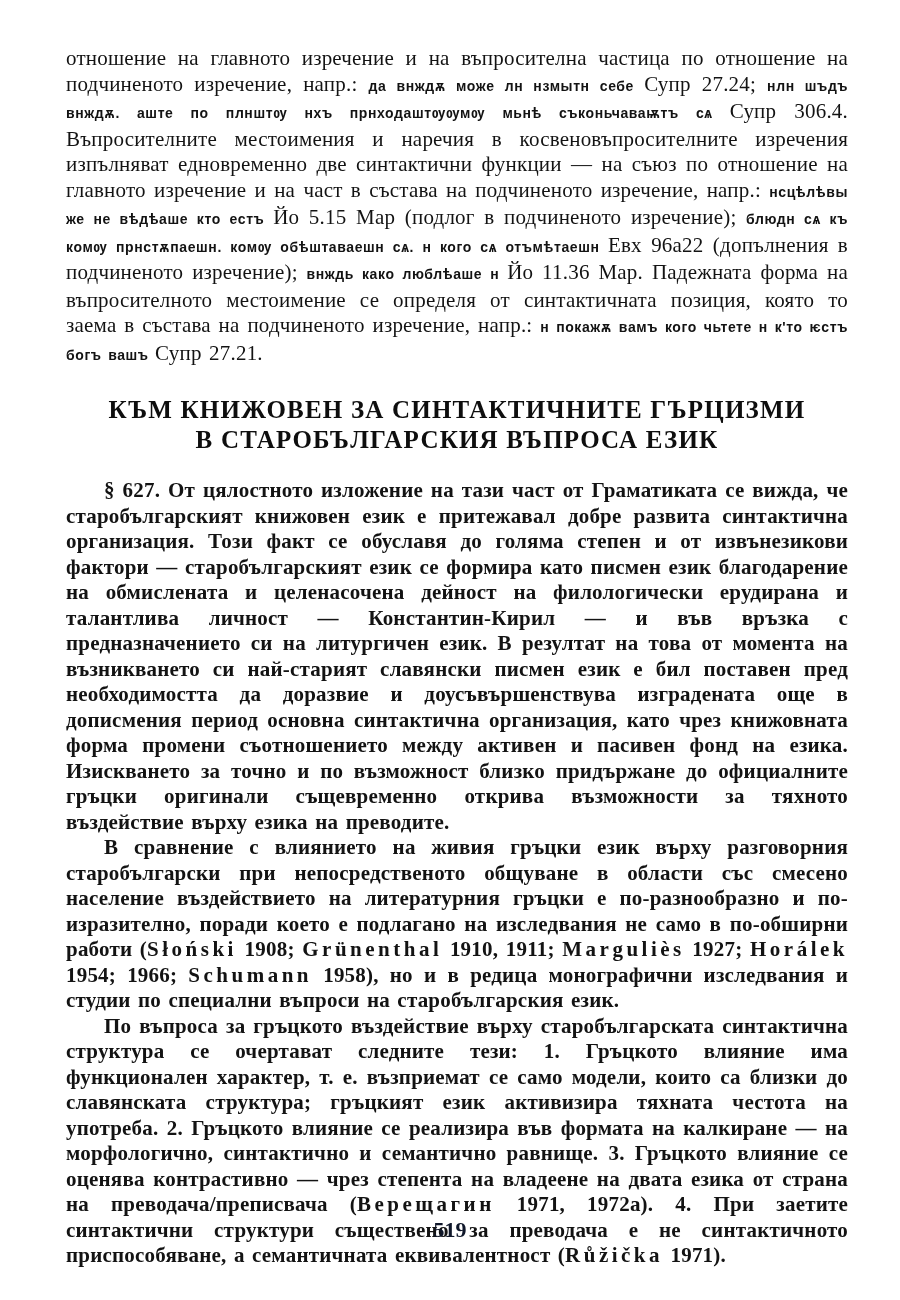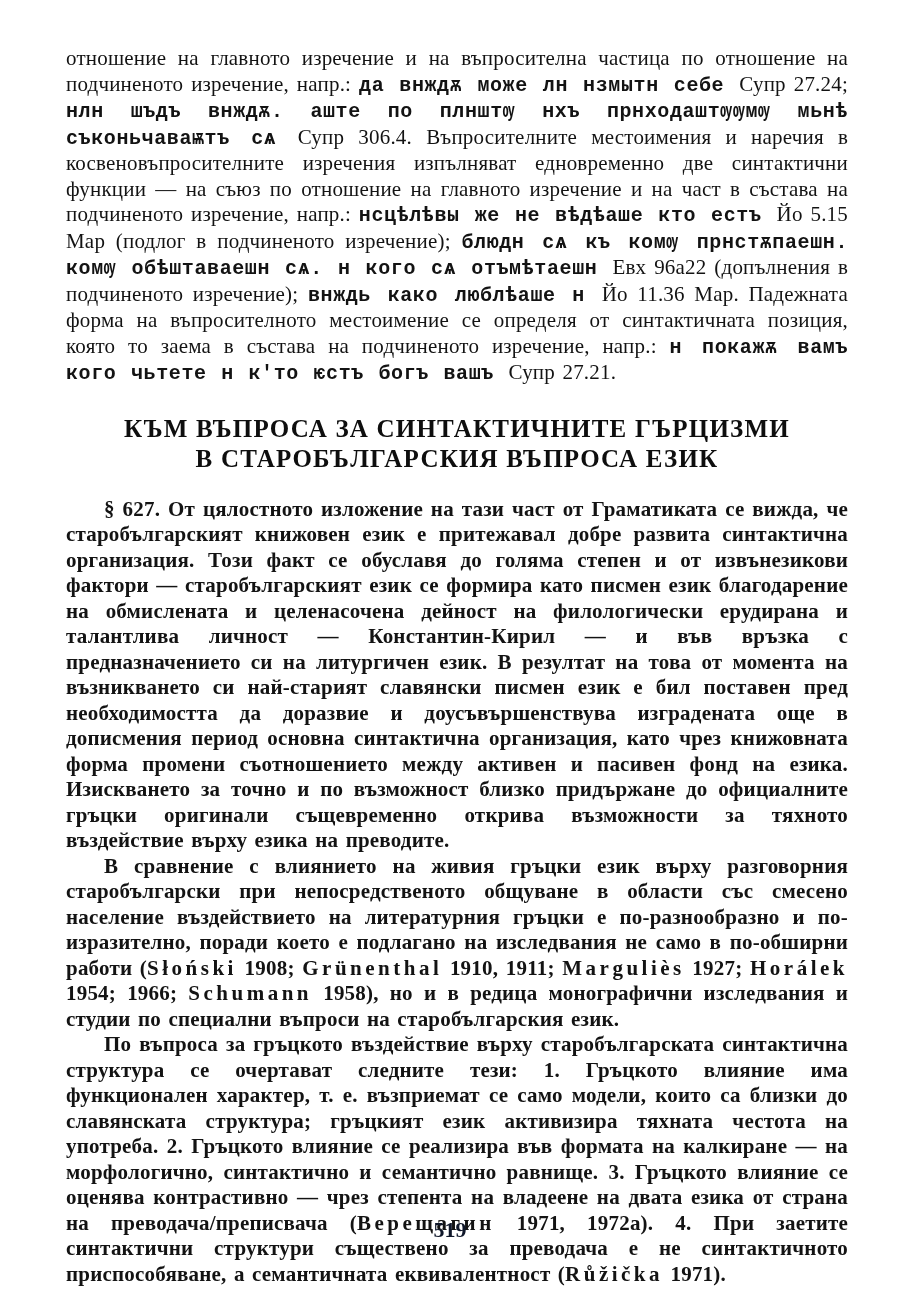--- a/index.html
+++ b/index.html
@@ -28,24 +28,24 @@
     text-align: justify;
     word-spacing: 2px;
     letter-spacing: 0.2px;
   }
   .para.indent {
     text-indent: 38px;
     font-weight: bold;
   }
   .seg-normal {}
   .seg-ocs {
-    font-family: Liberation Mono, monospace;
+    font-family: Liberation Sans, sans-serif;
     font-weight: 700;
     letter-spacing: 0.6px;
-    font-size: 20px;
+    font-size: 14px;
   }
   .seg-spaced {
     letter-spacing: 3.5px;
   }
   .heading {
     margin: 27px 0 23px 0;
     text-align: center;
     font-size: 25px;
     line-height: 30px;
     font-weight: 700;
@@ -66,21 +66,21 @@
 </head>
 <body>
 
 <div class="page">
 
   <div class="text-block" id="top-paragraphs">
       <p class="para"><span class="seg-normal">отношение на главното изречение и на въпросителна частица по отношение на подчиненото изречение, напр.: </span><span class="seg-ocs">да внждѫ може лн нзмытн себе </span><span class="seg-normal">Супр 27.24; </span><span class="seg-ocs">нлн шъдъ внждѫ. аште по плнштѹ нхъ прнходаштѹѹмѹ мьнѣ съконьчаваѭтъ сѧ </span><span class="seg-normal">Супр 306.4. Въпросителните местоимения и наречия в косвеновъпросителните изречения изпълняват едновременно две синтактични функции — на съюз по отношение на главното изречение и на част в състава на подчиненото изречение, напр.: </span><span class="seg-ocs">нсцѣлѣвы же не вѣдѣаше кто естъ </span><span class="seg-normal">Йо 5.15 Мар (подлог в подчиненото изречение); </span><span class="seg-ocs">блюдн сѧ къ комѹ прнстѫпаешн. комѹ обѣштаваешн сѧ. н кого сѧ отъмѣтаешн </span><span class="seg-normal">Евх 96а22 (допълнения в подчиненото изречение); </span><span class="seg-ocs">внждь како люблѣаше н </span><span class="seg-normal">Йо 11.36 Мар. Падежната форма на въпросителното местоимение се определя от синтактичната позиция, която то заема в състава на подчиненото изречение, напр.: </span><span class="seg-ocs">н покажѫ вамъ кого чьтете н к'то ѥстъ богъ вашъ </span><span class="seg-normal">Супр 27.21.</span></p>
     </div>
 
   <h1 class="heading">
-    <span>КЪМ ВЪПРОСА ЗА СИНТАКТИЧНИТЕ ГЪРЦИЗМИ</span><br>
+    <span>КЪМ КНИЖОВЕН ЗА СИНТАКТИЧНИТЕ ГЪРЦИЗМИ</span><br>
     <span>В СТАРОБЪЛГАРСКИЯ ВЪПРОСА ЕЗИК</span>
   </h1>
 
   <div class="text-block" id="main-paragraphs">
       <p class="para indent"><span class="seg-normal">§ 627. От цялостното изложение на тази част от Граматиката се вижда, че старобългарският книжовен език е притежавал добре развита синтактична организация. Този факт се обуславя до голяма степен и от извънезикови фактори — старобългарският език се формира като писмен език благодарение на обмислената и целенасочена дейност на филологически ерудирана и талантлива личност — Константин-Кирил — и във връзка с предназначението си на литургичен език. В резултат на това от момента на възникването си най-старият славянски писмен език е бил поставен пред необходимостта да доразвие и доусъвършенствува изградената още в дописмения период основна синтактична организация, като чрез книжовната форма промени съотношението между активен и пасивен фонд на езика. Изискването за точно и по възможност близко придържане до официалните гръцки оригинали същевременно открива възможности за тяхното въздействие върху езика на преводите.</span></p>
       <p class="para indent"><span class="seg-normal">В сравнение с влиянието на живия гръцки език върху разговорния старобългарски при непосредственото общуване в области със смесено население въздействието на литературния гръцки е по-разнообразно и по-изразително, поради което е подлагано на изследвания не само в по-обширни работи (</span><span class="seg-spaced">Słoński</span><span class="seg-normal"> 1908; </span><span class="seg-spaced">Grünenthal</span><span class="seg-normal"> 1910, 1911; </span><span class="seg-spaced">Marguliès</span><span class="seg-normal"> 1927; </span><span class="seg-spaced">Horálek</span><span class="seg-normal"> 1954; 1966; </span><span class="seg-spaced">Schumann</span><span class="seg-normal"> 1958), но и в редица монографични изследвания и студии по специални въпроси на старобългарския език.</span></p>
       <p class="para indent"><span class="seg-normal">По въпроса за гръцкото въздействие върху старобългарската синтактична структура се очертават следните тези: 1. Гръцкото влияние има функционален характер, т. е. възприемат се само модели, които са близки до славянската структура; гръцкият език активизира тяхната честота на употреба. 2. Гръцкото влияние се реализира във формата на калкиране — на морфологично, синтактично и семантично равнище. 3. Гръцкото влияние се оценява контрастивно — чрез степента на владеене на двата езика от страна на преводача/преписвача (</span><span class="seg-spaced">Верещагин</span><span class="seg-normal"> 1971, 1972а). 4. При заетите синтактични структури съществено за преводача е не синтактичното приспособяване, а семантичната еквивалентност (</span><span class="seg-spaced">Růžička</span><span class="seg-normal"> 1971).</span></p>
     </div>
 
   <div class="page-number">519</div>

